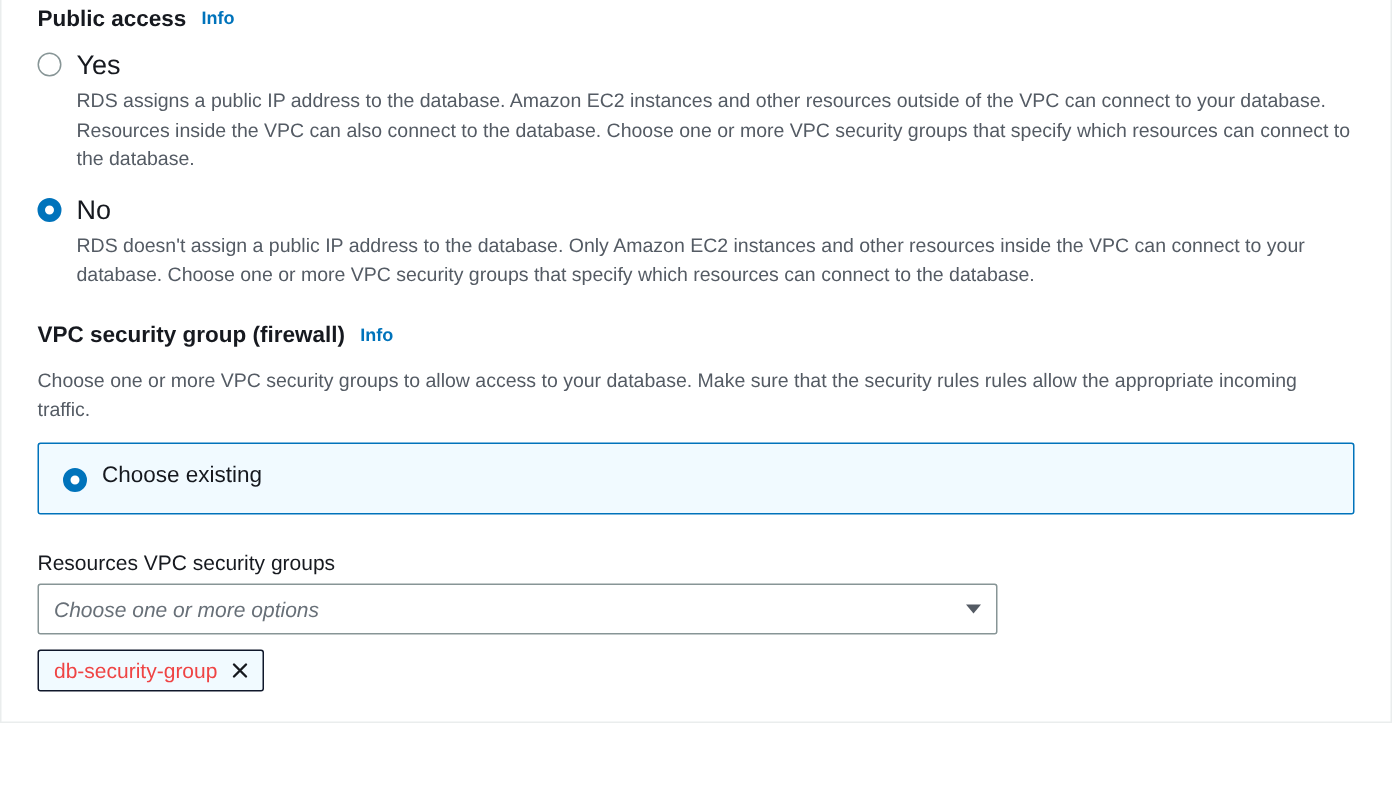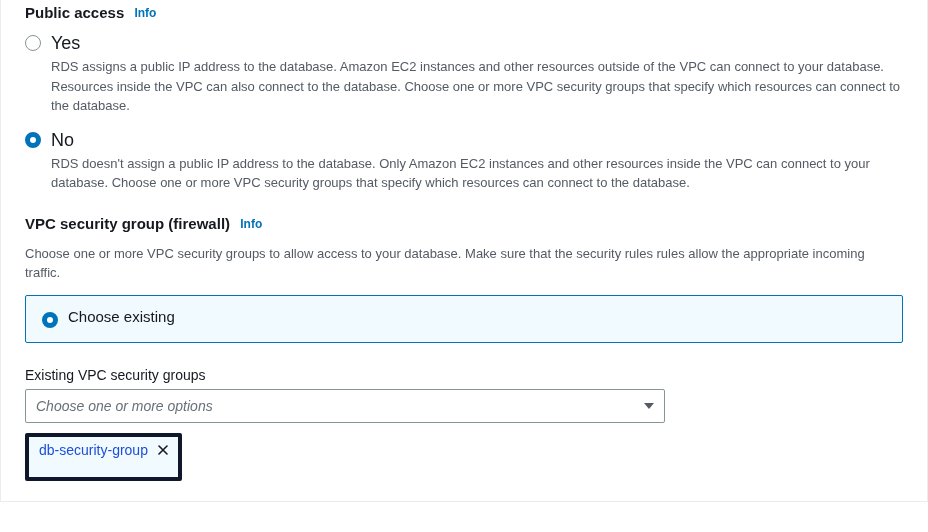--- a/index.html
+++ b/index.html
@@ -139,26 +139,26 @@
     border-left: 5px solid transparent;
     border-right: 5px solid transparent;
     border-top: 6px solid #545b64;
   }
   .token-row {
     margin-top: 10px;
   }
   .token {
     display: inline-flex;
     align-items: center;
-    border: 4px solid #0f172a;
+    border: 1px solid #0f172a;
     border-radius: 2px;
     background: #f1faff;
-    padding: 5px 8px 19px 10px;
-    font-size: 14px;
-    color: #1d4ed8;
+    padding: 5px 8px 5px 10px;
+    font-size: 14px;
+    color: #ef4444;
   }
   .token-x {
     margin-left: 8px;
     cursor: pointer;
     display: inline-flex;
   }
   .token-x svg { display: block; }
 </style>
 </head>
 <body>
@@ -194,21 +194,21 @@
 
   <div class="tiles">
     <div class="tile selected">
       <div class="radio-outer selected"></div>
       <div>
         <div class="tile-title">Choose existing</div>
       </div>
     </div>
   </div>
 
-  <div class="field-label">Existing VPC security groups</div>
+  <div class="field-label">Resources VPC security groups</div>
   <div class="dropdown">
     <span class="dropdown-placeholder">Choose one or more options</span>
     <span class="caret"></span>
   </div>
   <div class="token-row">
     <span class="token">
       <span>db-security-group</span>
       <span class="token-x">
         <svg width="14" height="14" viewBox="0 0 14 14" aria-hidden="true">
           <path d="M3 3 L11 11 M11 3 L3 11" stroke="#16191f" stroke-width="1.6" stroke-linecap="round"></path>

